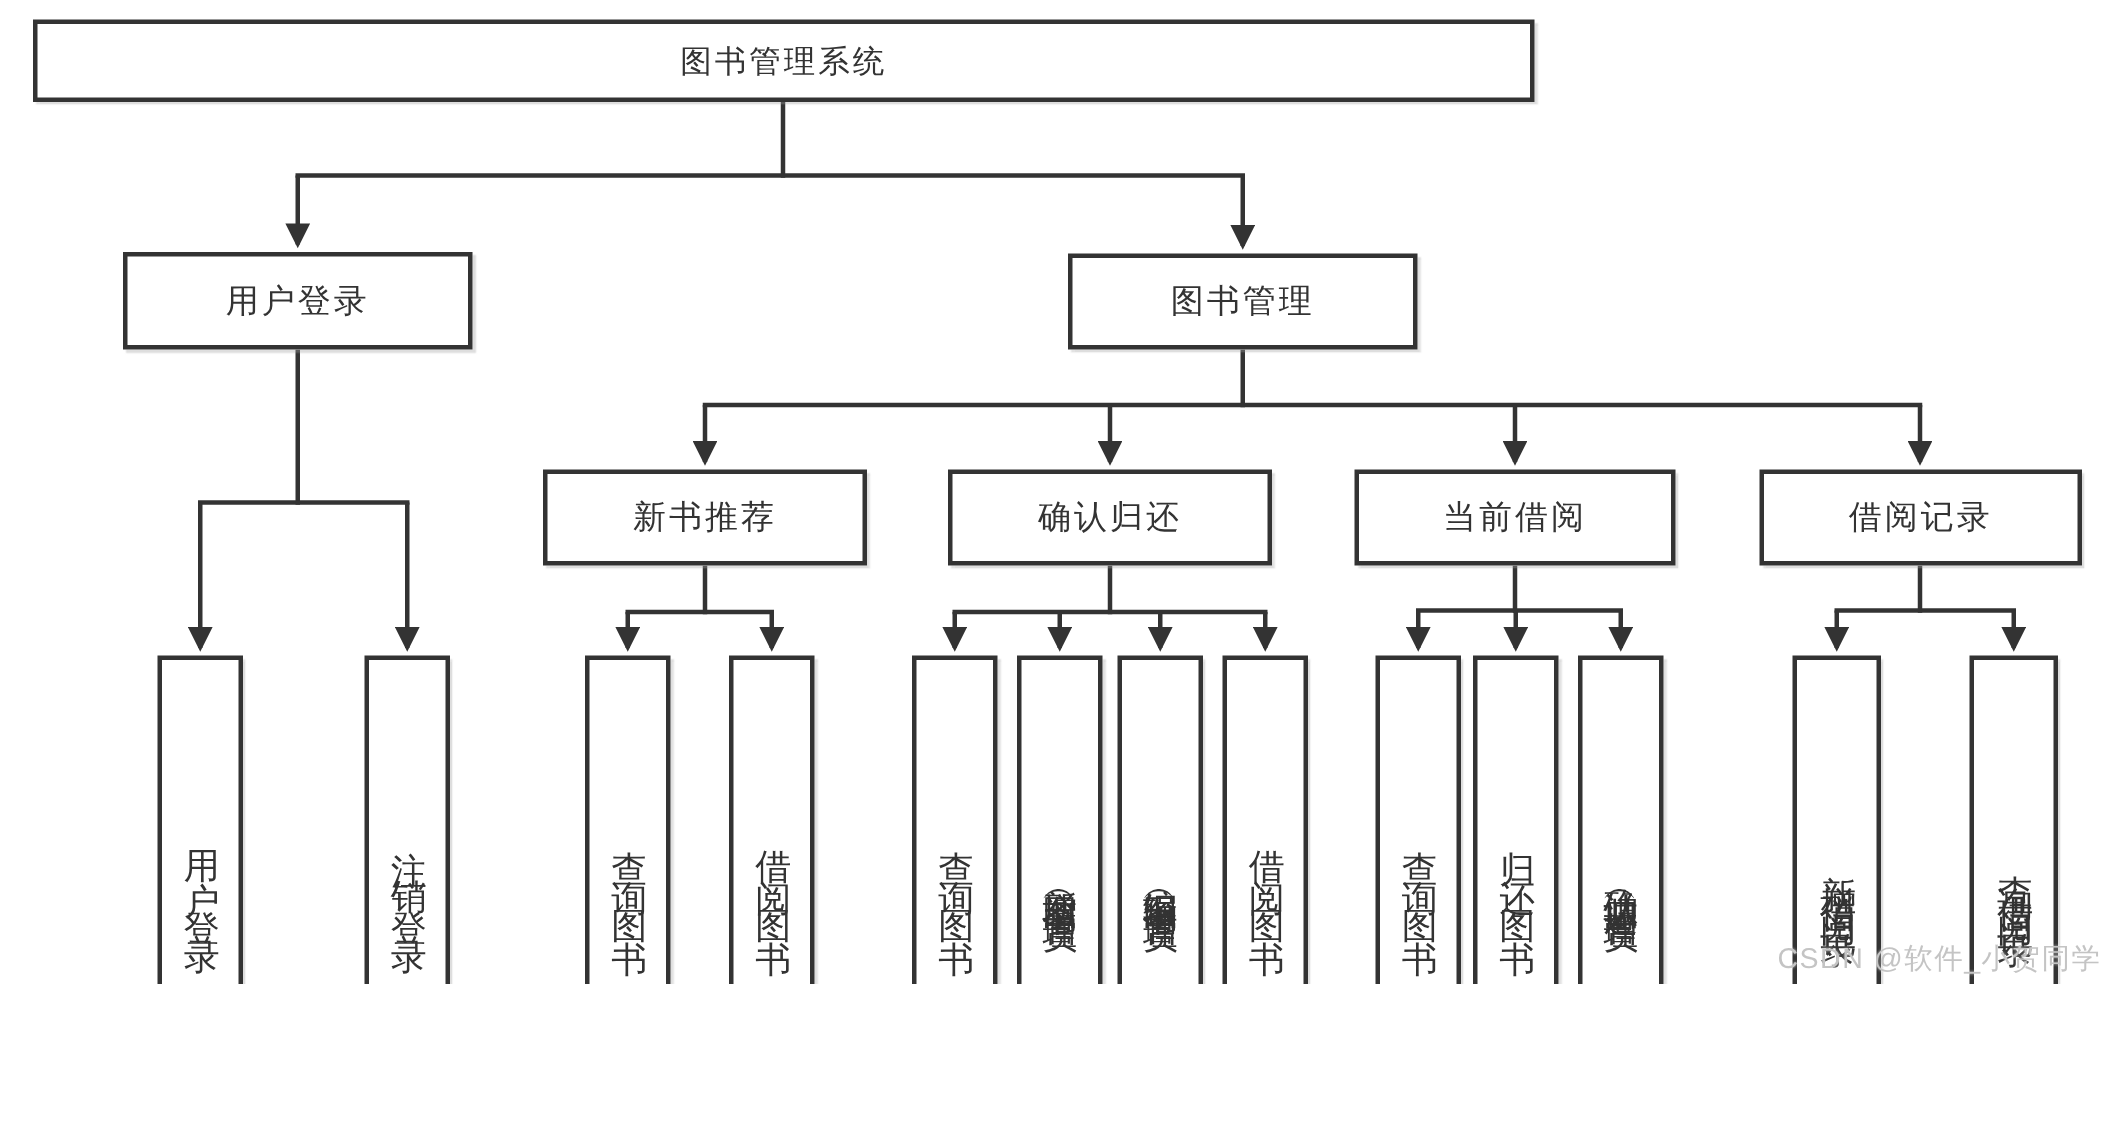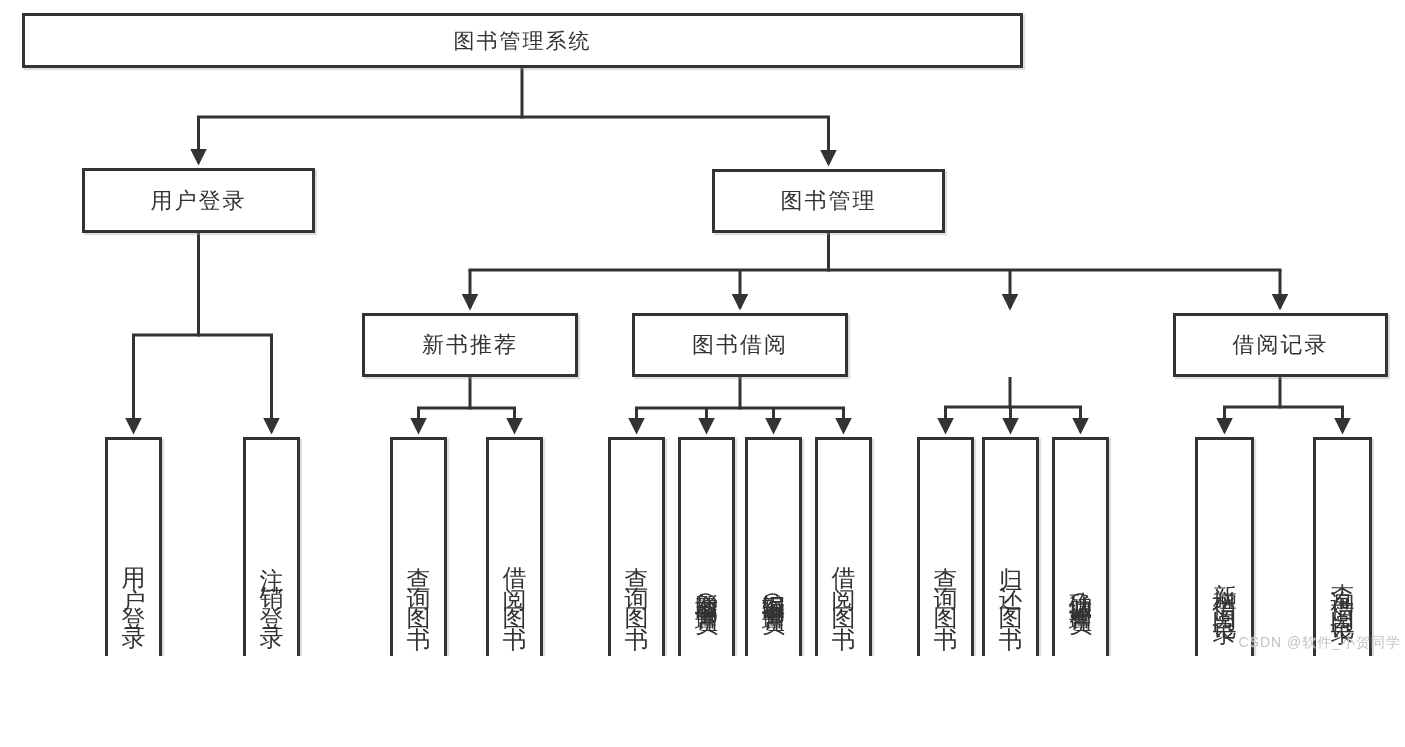--- a/index.html
+++ b/index.html
@@ -22,21 +22,21 @@
   .v {
     writing-mode:vertical-rl; text-orientation:mixed;
     font-size:24px; line-height:1;
   }
   .leaf { top:437px; width:57px; height:301px; }
   .ls-xl { letter-spacing:20px; }
   .ls-m  { letter-spacing:8px; }
   .ls-s  { letter-spacing:3px; font-size:23px; }
   .watermark {
     position:absolute; right:4px; bottom:4px;
-    font-size:14px; color:var(--wm); letter-spacing:1px;
+    font-size:19px; color:var(--wm); letter-spacing:1px;
     text-shadow:0 0 2px rgba(255,255,255,0.8); white-space:nowrap;
   }
 </style>
 </head>
 <body>
 
 <div class="canvas">
 
   <svg class="wires" width="1405" height="747" viewBox="0 0 1405 747" xmlns="http://www.w3.org/2000/svg">
     <defs>
@@ -85,21 +85,22 @@
     <line class="c" x1="1224.5" y1="407" x2="1224.5" y2="432" marker-end="url(#arw)"></line>
     <line class="c" x1="1342.5" y1="407" x2="1342.5" y2="432" marker-end="url(#arw)"></line>
   </svg>
 
   <div class="box h root">图书管理系统</div>
 
   <div class="box h" style="left:82px; top:168px; width:233px; height:65px;">用户登录</div>
   <div class="box h" style="left:362px; top:313px; width:216px; height:64px;">新书推荐</div>
 
   <div class="box h" style="left:712px; top:169px; width:233px; height:64px;">图书管理</div>
-  <div class="box h" style="left:632px; top:313px; width:216px; height:64px;">图书借阅</div>
+  <div class="box h" style="left:632px; top:313px; width:216px; height:64px;">确认归还</div>
+  <div class="box h" style="left:903px; top:313px; width:214px; height:64px;">当前借阅</div>
   <div class="box h" style="left:1173px; top:313px; width:215px; height:64px;">借阅记录</div>
 
   <div class="box v leaf ls-xl" style="left:105px;">用户登录</div>
   <div class="box v leaf ls-xl" style="left:243px;">注销登录</div>
 
   <div class="box v leaf ls-xl" style="left:390px;">查询图书</div>
   <div class="box v leaf ls-xl" style="left:486px;">借阅图书</div>
 
   <div class="box v leaf ls-xl" style="left:608px;">查询图书</div>
   <div class="box v leaf ls-s" style="left:678px;">新增图书（管理员）</div>

